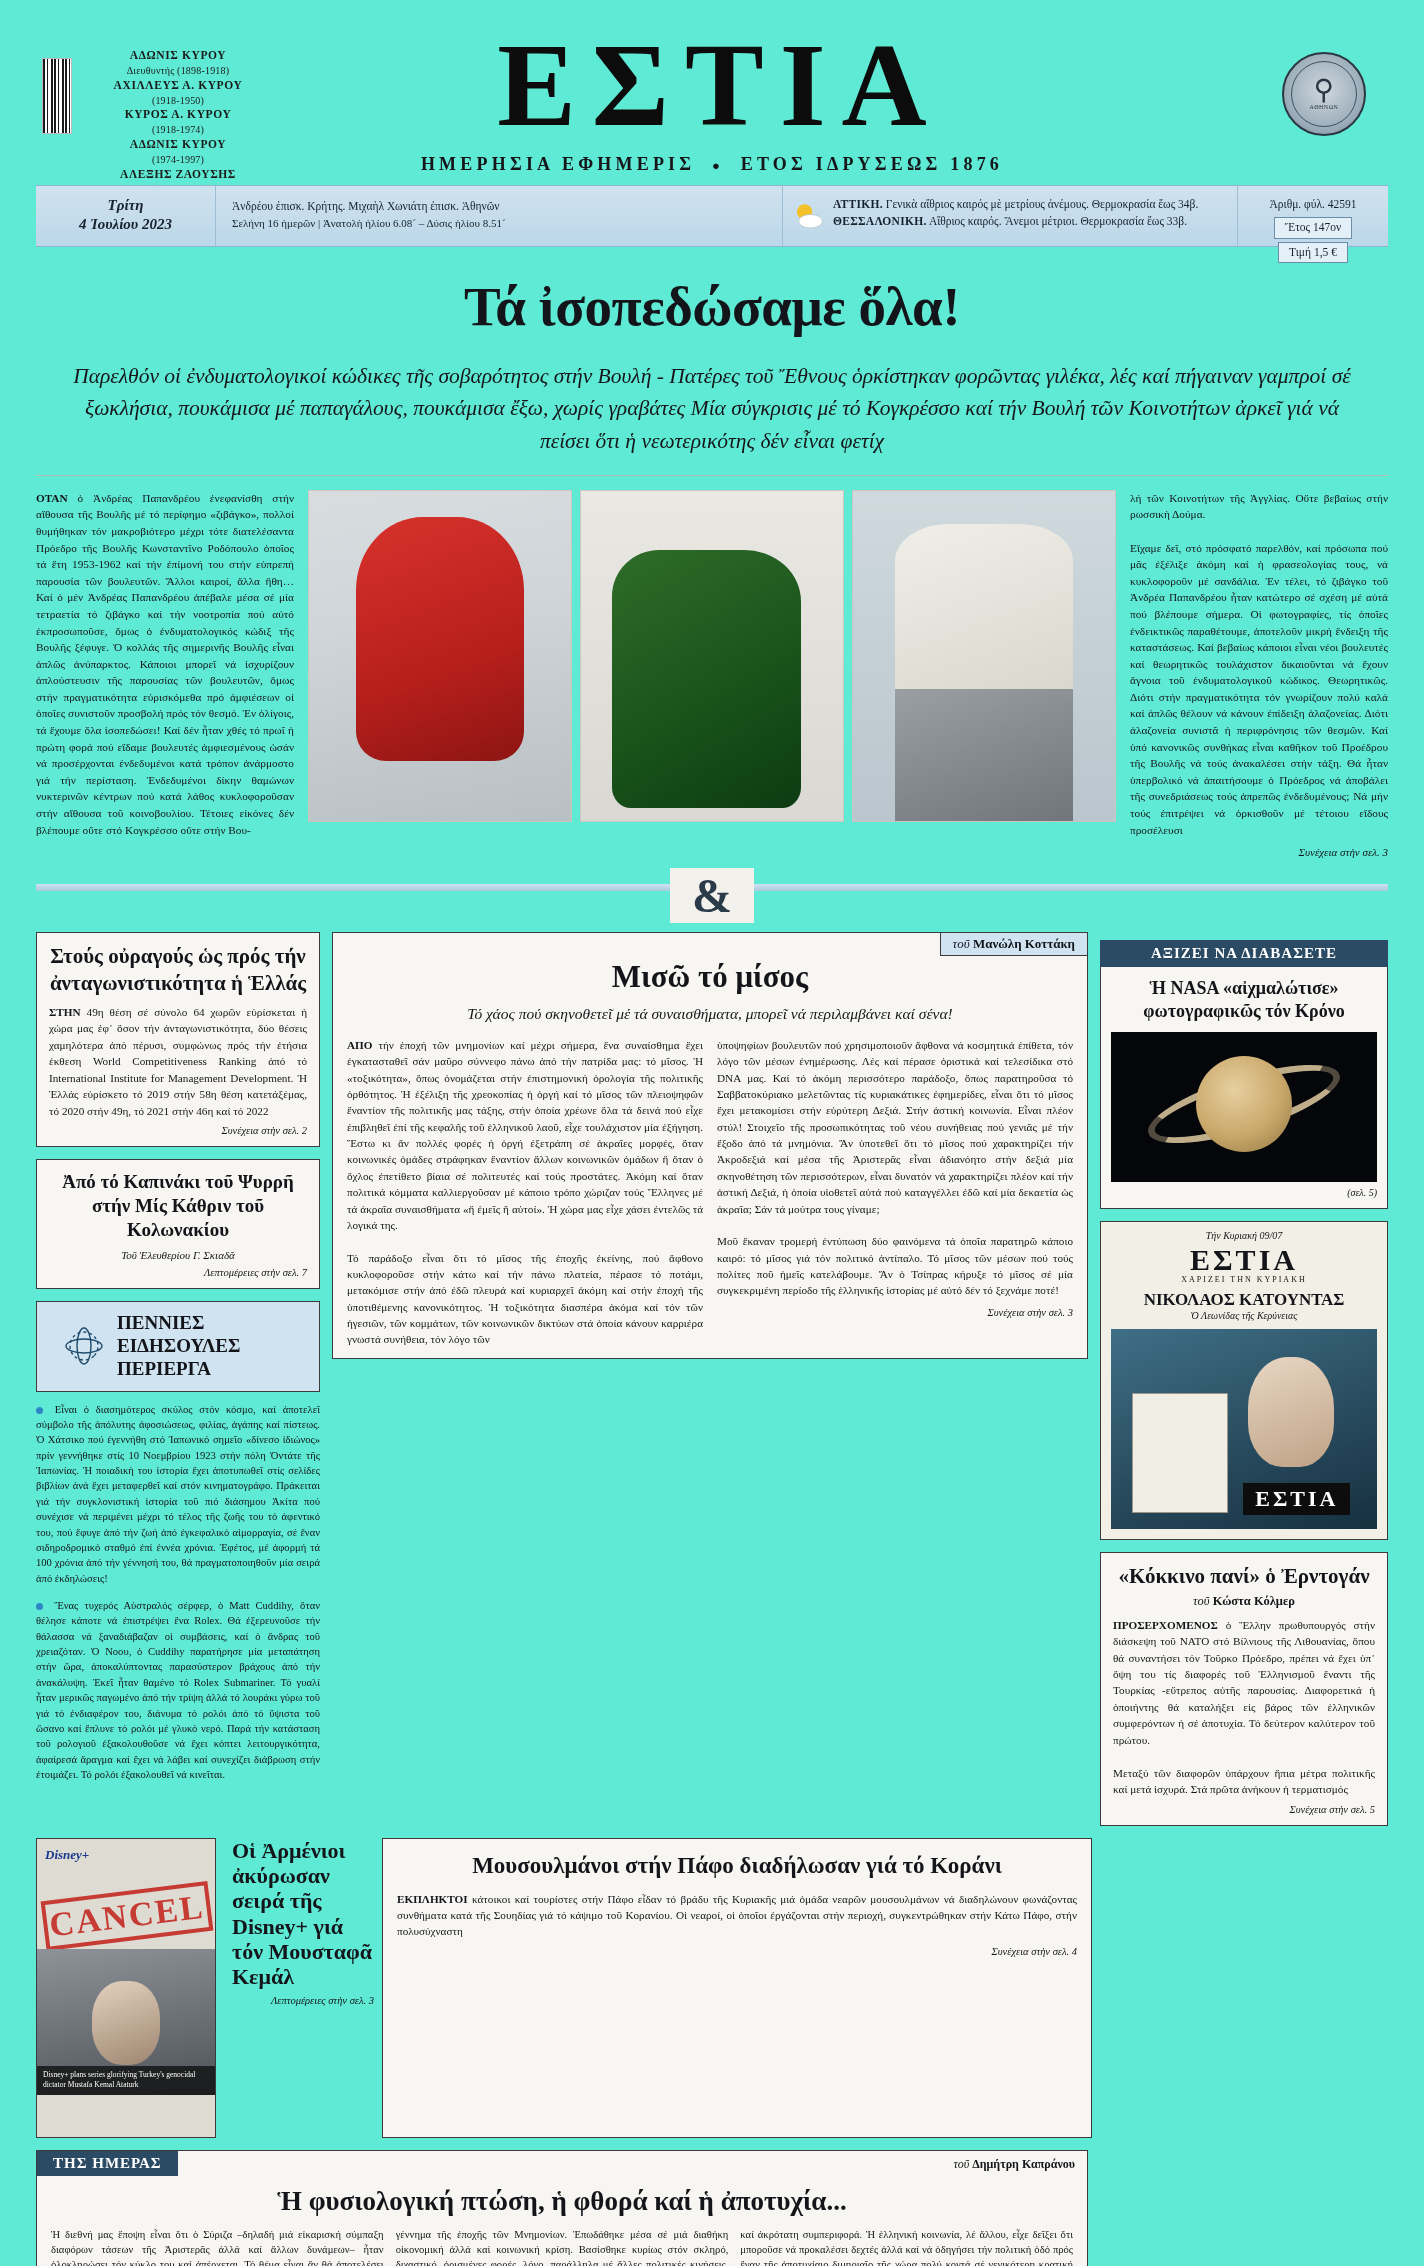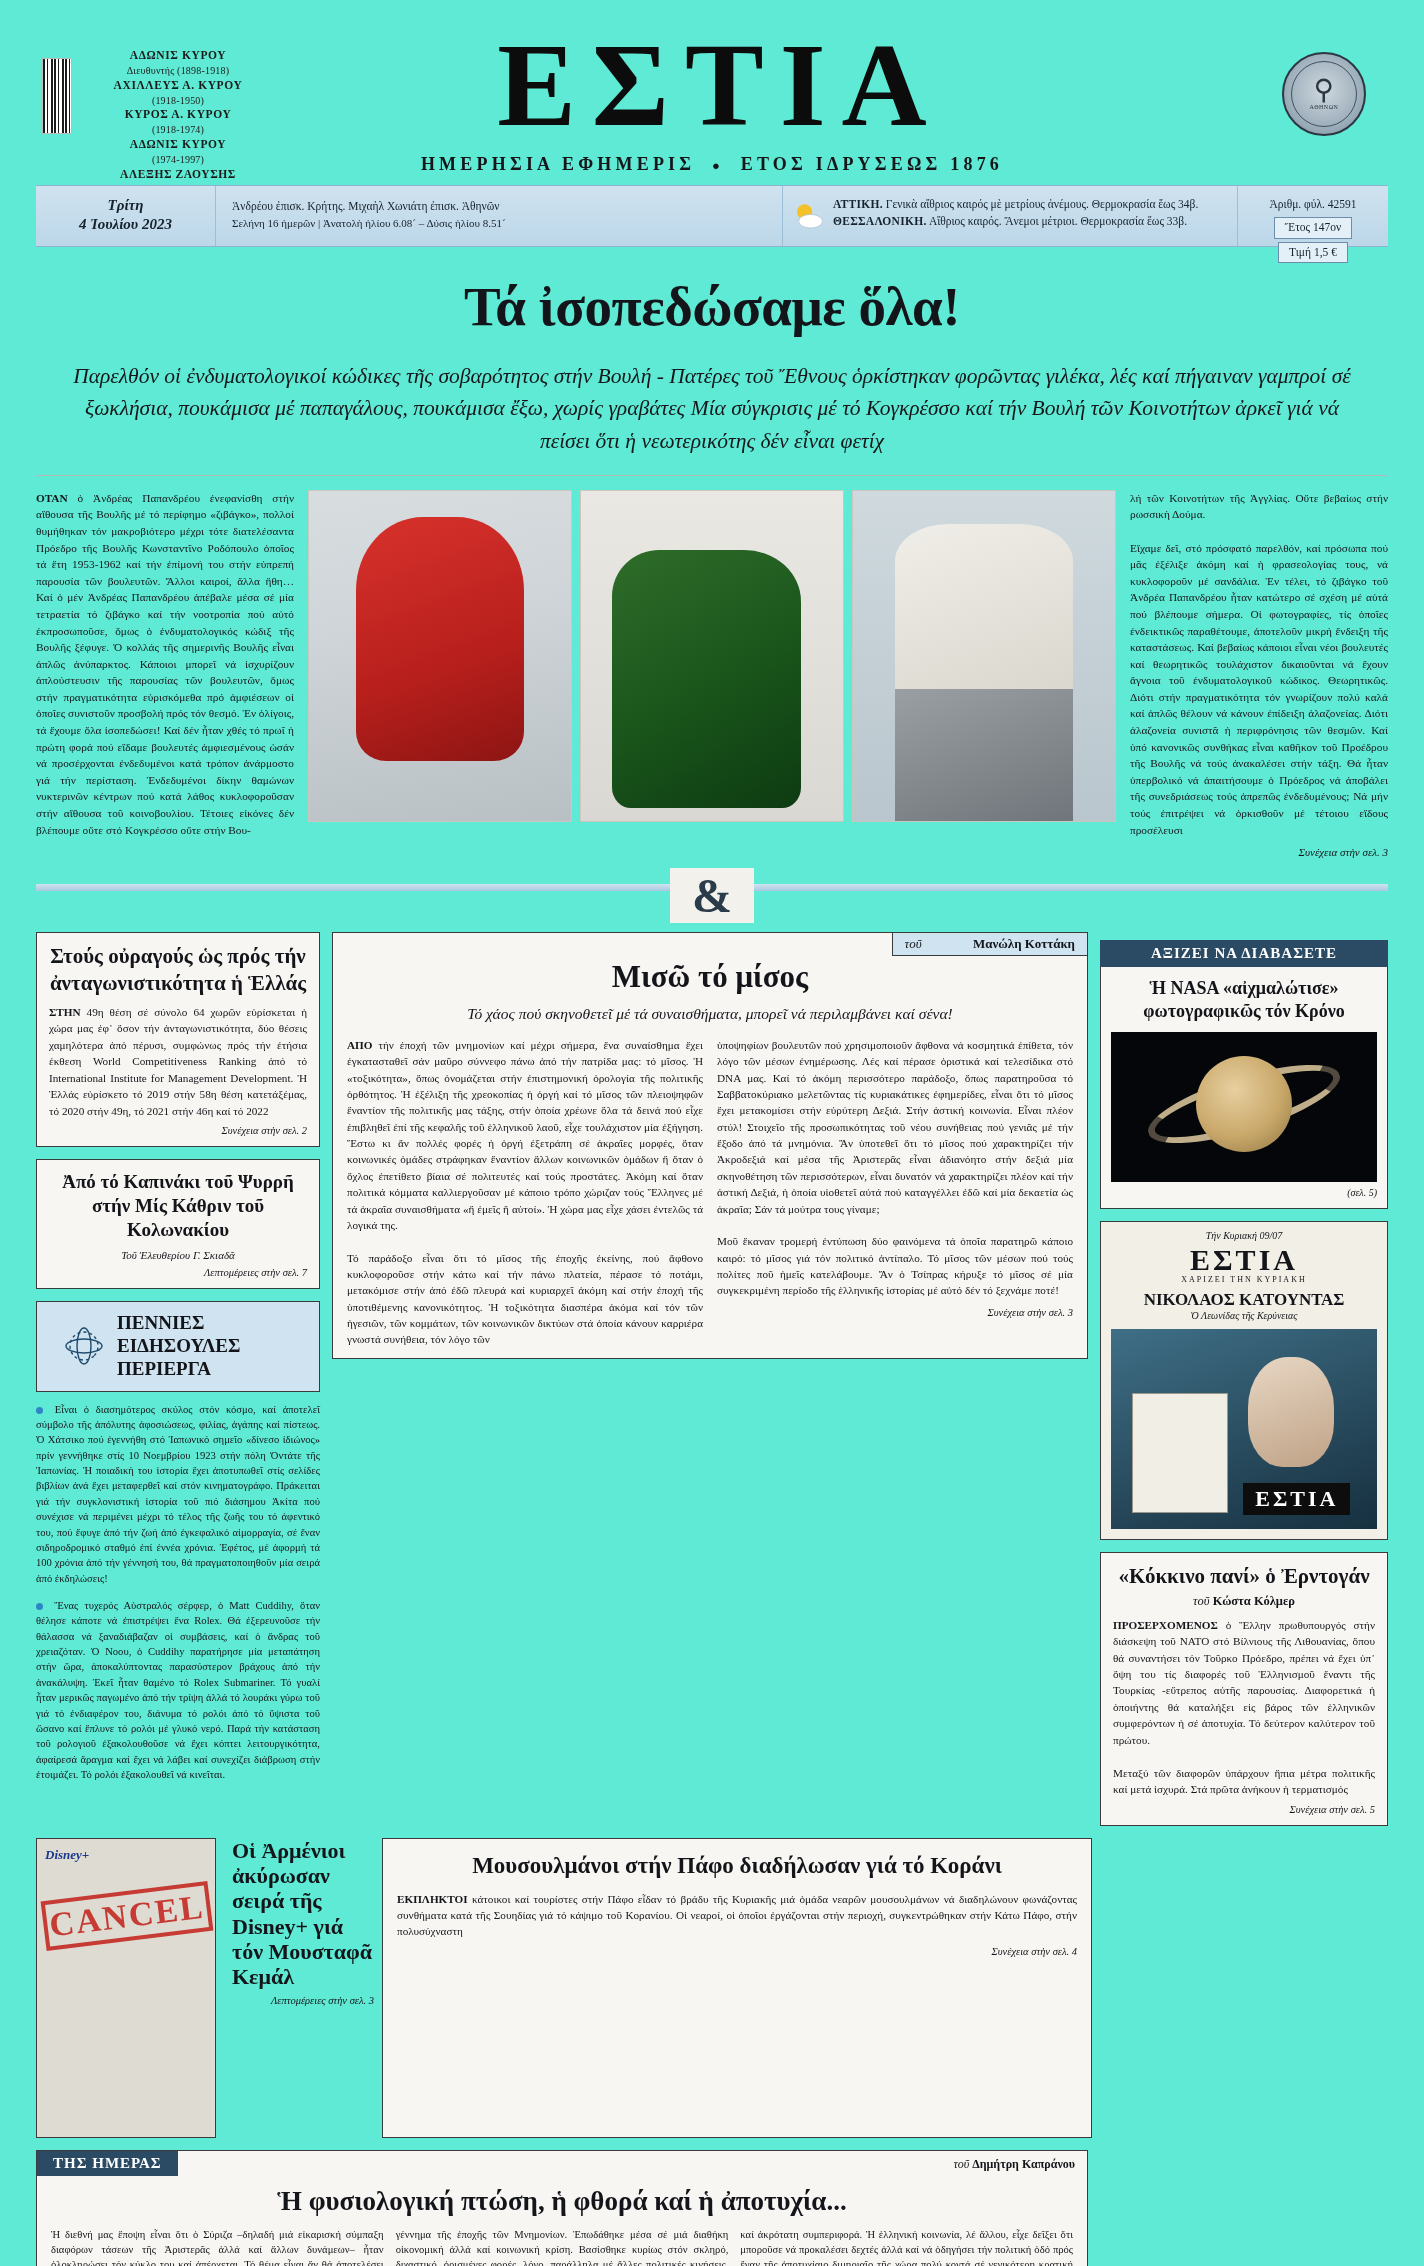--- a/index.html
+++ b/index.html
@@ -154,21 +154,21 @@
   .flower { width:46px; height:46px; flex:0 0 46px; }
   .bullets { margin-top:10px; font-size:10.6px; line-height:1.45; text-align:justify; }
   .bullets p { margin:0 0 12px 0; }
   .bdot { display:inline-block; width:7px; height:7px; border-radius:50%; background:#2f86c5; margin-right:5px; vertical-align:middle; }
   
   .opinion { border:1px solid #3b3b3b; background:#f7f6f2; padding:12px 14px 10px 14px; position:relative; }
   .byline-tab {
     position:absolute; right:-1px; top:-1px; background:#cfe3f1; border:1px solid #3b3b3b;
     font-size:13px; padding:3px 12px; font-style:italic;
   }
-  .byline-tab b { font-style:normal; font-weight:bold;margin-left:48px; }
+  .byline-tab b { font-style:normal; font-weight:bold; }
   .op-title { text-align:center; font-size:31px; font-weight:bold; margin-top:14px; }
   .op-sub { text-align:center; font-style:italic; font-size:15.5px; line-height:1.4; margin-top:8px; }
   .op-cols { display:flex; gap:14px; margin-top:12px; }
   .op-cols .c { flex:1; font-size:11.2px; line-height:1.46; text-align:justify; }
   
   .rhead {
     background:#2b4a63; color:#fff; text-align:center; font-weight:bold;
     font-size:15px; letter-spacing:1px; padding:5px 0;
   }
   .nasa-box { border:1px solid #3b3b3b; border-top:none; padding:10px; background:#f7f6f2; }
@@ -424,20 +424,24 @@
         </div>
         <div class="cont">Συνέχεια στὴν σελ. 5</div>
       </div>
     </div>
   </div>
 
   <div class="bottom">
     <div class="cancelbox">
       <div class="disney">Disney+</div>
       <div class="cancel-stamp">CANCEL</div>
+      <div class="cancel-photo">
+        <div class="hd"></div>
+        <div class="cancel-cap">Disney+ plans series glorifying Turkey's genocidal dictator Mustafa Kemal Ataturk</div>
+      </div>
     </div>
 
     <div class="armbox">
       <div class="armtitle">Οἱ Ἀρμένιοι ἀκύρωσαν σειρά τῆς Disney+ γιά τόν Μουσταφᾶ Κεμάλ</div>
       <div class="cont">Λεπτομέρειες στὴν σελ. 3</div>
     </div>
 
     <div class="musbox">
       <div class="t">Μουσουλμάνοι στήν Πάφο διαδήλωσαν γιά τό Κοράνι</div>
       <div class="b">

